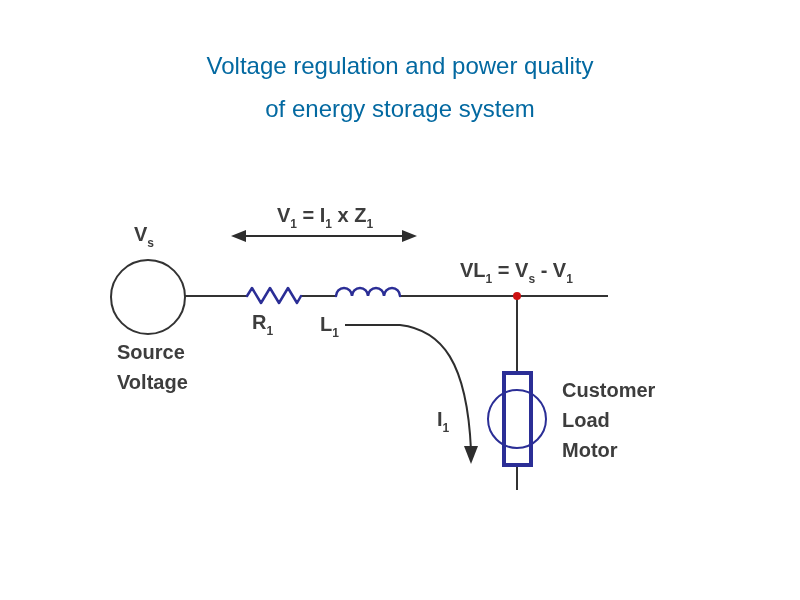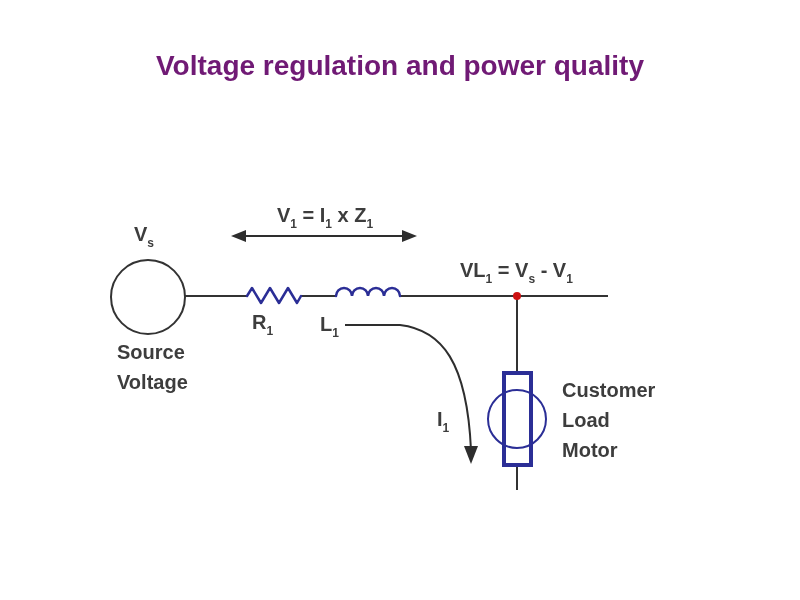--- a/index.html
+++ b/index.html
@@ -10,23 +10,23 @@
     background: #ffffff;
     overflow: hidden;
     font-family: "Liberation Sans", sans-serif;
   }
   .title-block {
     position: absolute;
     top: 44px;
     left: 0;
     width: 100%;
     text-align: center;
-    color: #701a75;
-    font-weight: 700;
-    font-size: 28px;
+    color: #0369a1;
+    font-weight: 400;
+    font-size: 24px;
     line-height: 43px;
     letter-spacing: 0px;
   }
   .diagram-svg {
     position: absolute;
     left: 0;
     top: 0;
   }
   .lbl {
     font-family: "Liberation Sans", sans-serif;
@@ -46,20 +46,21 @@
     fill: #3d3d3d;
   }
 </style>
 </head>
 <body>
 
 <div class="canvas">
 
   <div class="title-block">
     <div>Voltage regulation and power quality</div>
+    <div>of energy storage system</div>
   </div>
 
   <svg class="diagram-svg" width="800" height="600" viewBox="0 0 800 600">
 
     <circle cx="148" cy="297" r="37" fill="#ffffff" stroke-width="2" stroke="#333333"></circle>
 
     <text x="134" y="241" class="lbl"><tspan>V</tspan><tspan class="sub" dy="6">s</tspan></text>
 
     <text x="117" y="359" class="caption">Source</text>
     <text x="117" y="389" class="caption">Voltage</text>

